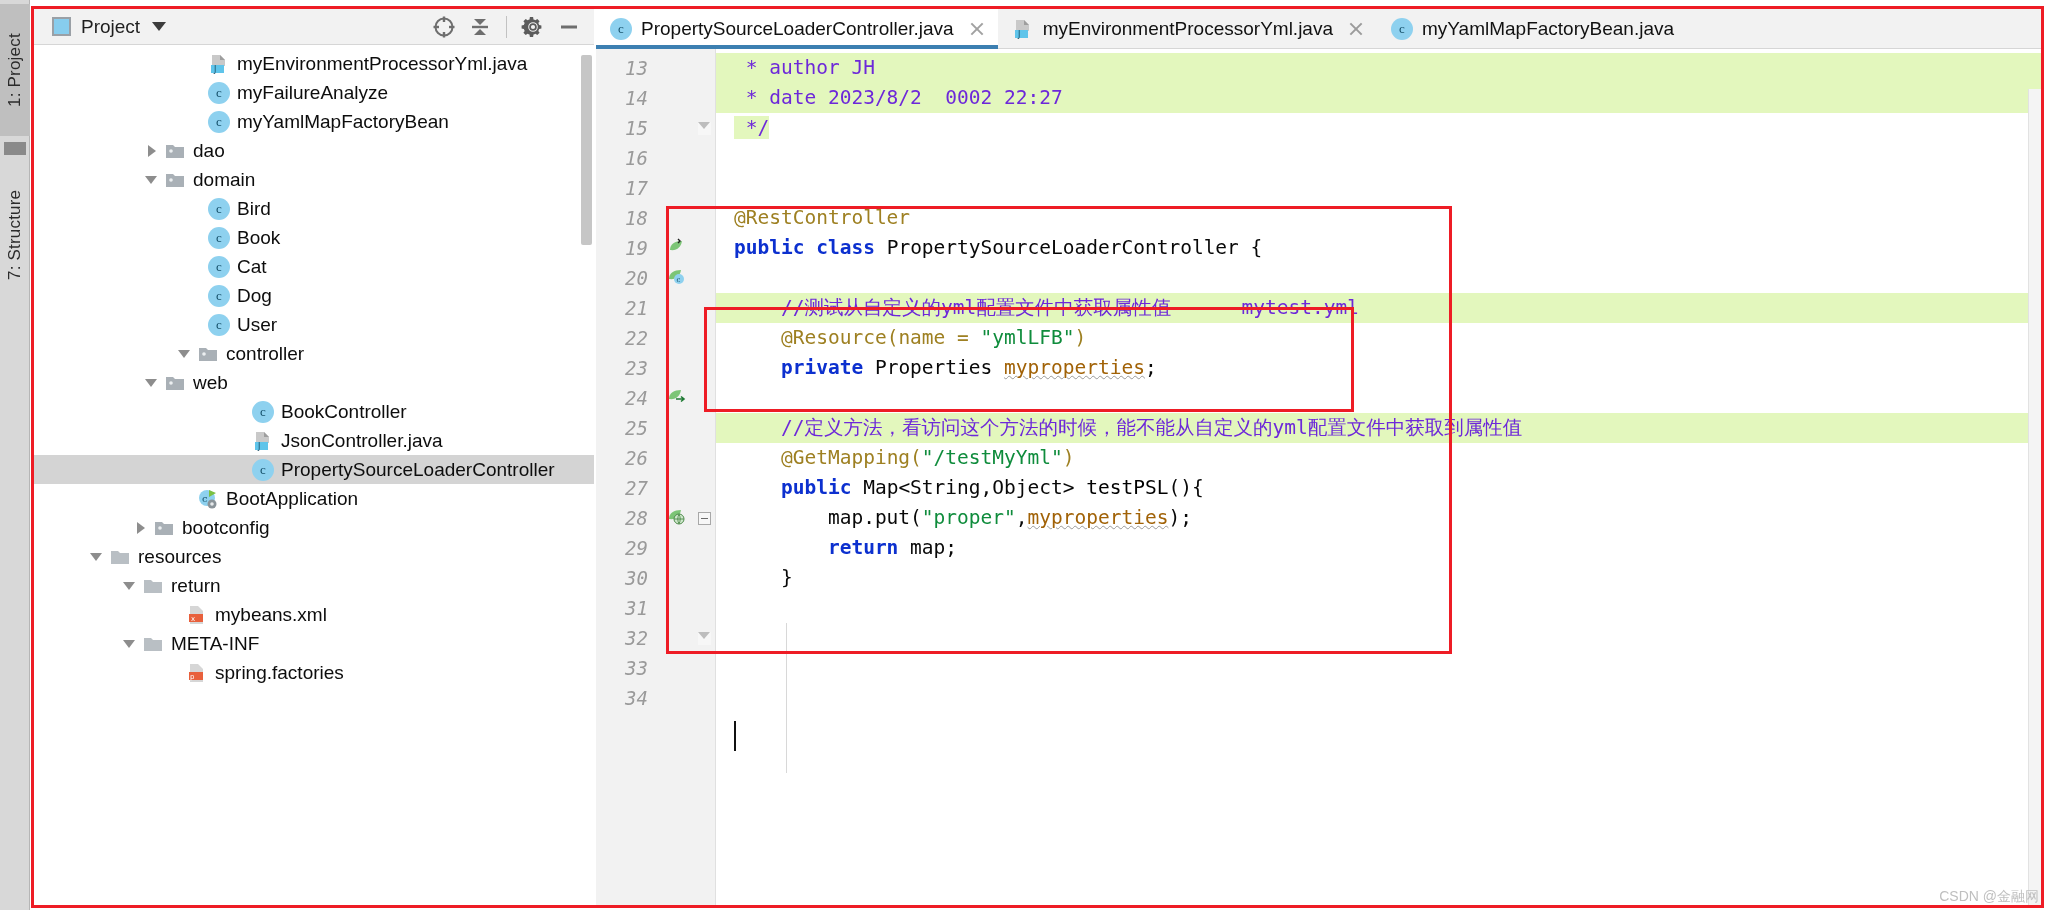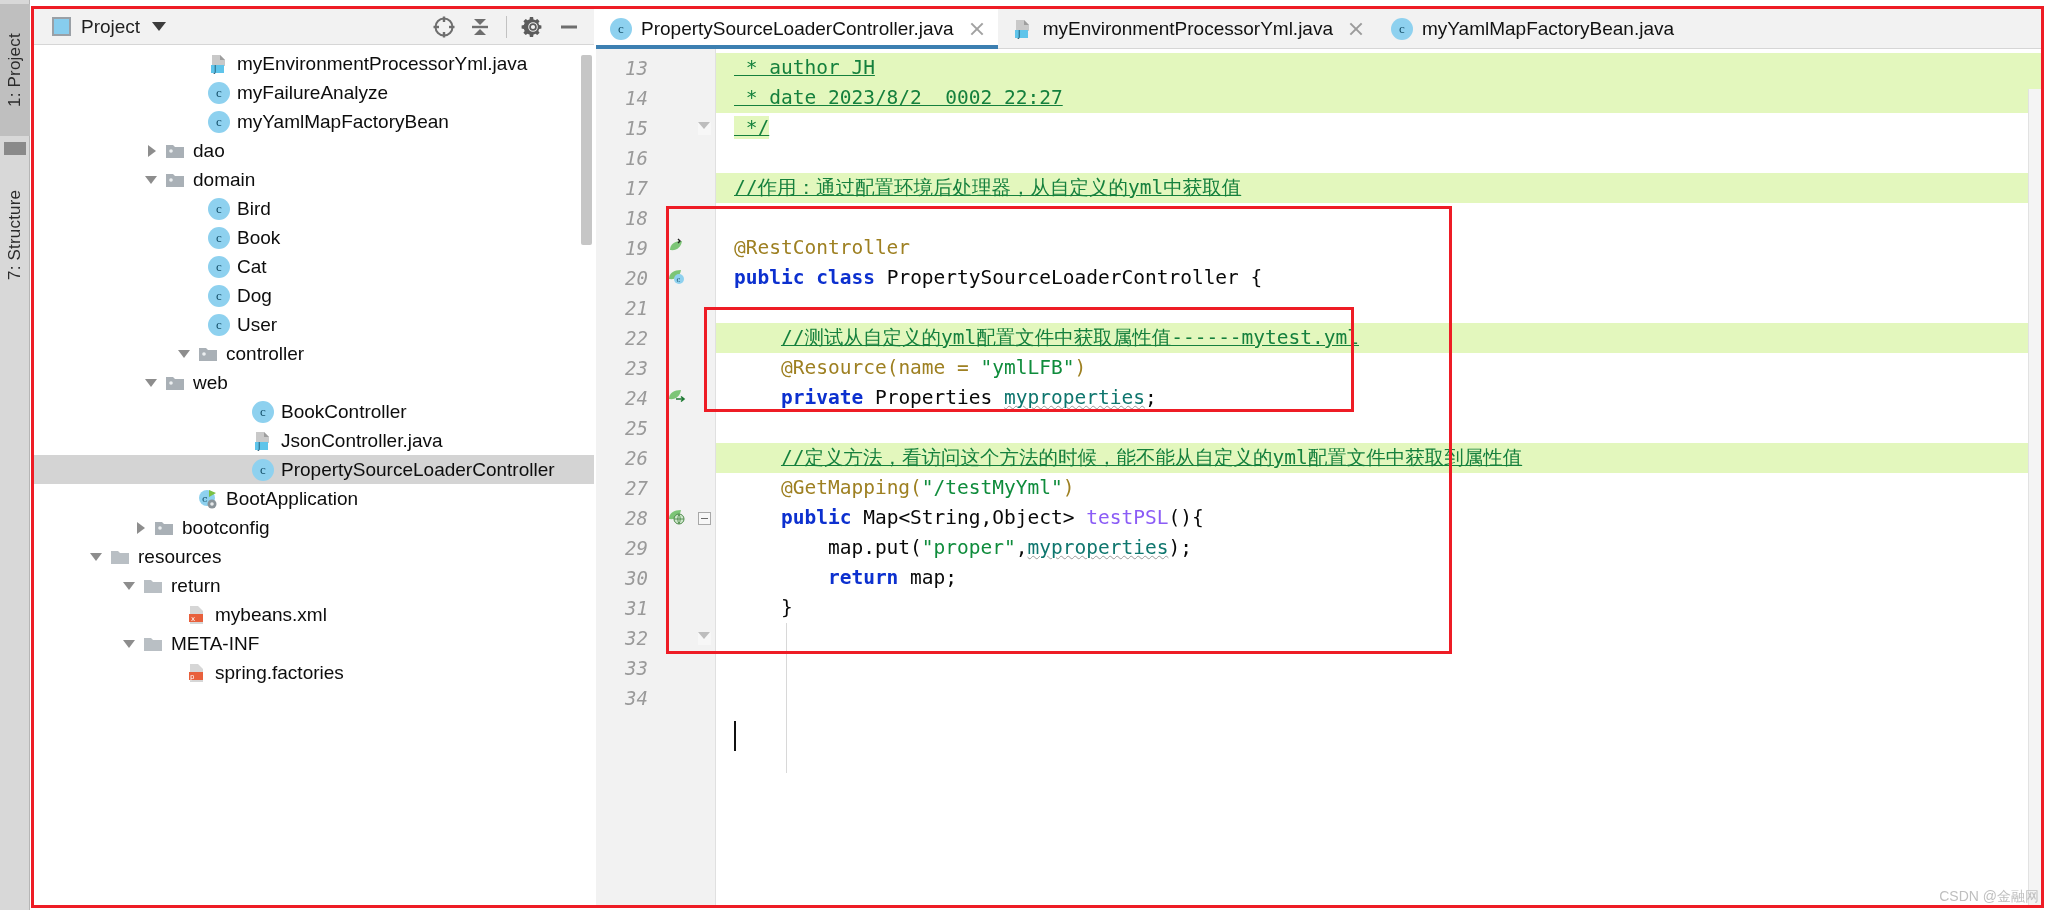--- a/index.html
+++ b/index.html
@@ -179,23 +179,23 @@
     height: 30px; line-height: 30px; white-space: pre; padding-left: 18px;
     color: #080808;
   }
   .cline.hl { background: #e3f7bd; }
   .hlseg { background: #e3f7bd; }
 
   
   .kw { color: #0c30cf; font-weight: 600; }
   .anno { color: #9e8022; }
   .str { color: #0f8c3c; }
-  .cmt { color: #15803d; text-decoration: underline; }
-  .field { color: #0f766e; }
-  .fn { color: #8b5cf6; }
+  .cmt { color: #6d28d9; }
+  .field { color: #a16207; }
+  .fn { color: #000000; }
   .squig {
     text-decoration: underline; text-decoration-style: wavy;
     text-decoration-color: #9a9a9a; text-decoration-thickness: 1px;
   }
 
   
   .iguide {
     position: absolute; width: 1px; background: #d8d8d8;
   }
 
@@ -609,21 +609,20 @@
           <div class="frow"></div>
           <div class="frow"></div>
         </div>
       <div class="codecol" id="codecol">
         <div class="iguide" style="left:70px; top:574px; height:150px;"></div>
         <div class="caret" style="left:18px; top:672px; height:30px;"></div>
       <div class="cline hl"><span class="cmt"> * author JH</span></div>
           <div class="cline hl"><span class="cmt"> * date 2023/8/2  0002 22:27</span></div>
           <div class="cline"><span class="hlseg"><span class="cmt"> */</span></span></div>
           <div class="cline"></div>
-          <div class="cline hl"><span class="cmt">//作用：通过配置环境后处理器，从自定义的yml中获取值</span></div>
           <div class="cline"></div>
           <div class="cline"><span class="anno">@RestController</span><span class="anno"></span></div>
           <div class="cline"><span class="kw">public</span> <span class="kw">class</span> PropertySourceLoaderController {</div>
           <div class="cline"></div>
           <div class="cline hl">    <span class="cmt">//测试从自定义的yml配置文件中获取属性值------mytest.yml</span></div>
           <div class="cline">    <span class="anno">@Resource</span><span class="anno">(name = <span class="str">"ymlLFB"</span>)</span></div>
           <div class="cline">    <span class="kw">private</span> Properties <span class="field squig">myproperties</span>;</div>
           <div class="cline"></div>
           <div class="cline hl">    <span class="cmt">//定义方法，看访问这个方法的时候，能不能从自定义的yml配置文件中获取到属性值</span></div>
           <div class="cline">    <span class="anno">@GetMapping</span><span class="anno">(<span class="str">"/testMyYml"</span>)</span></div>

